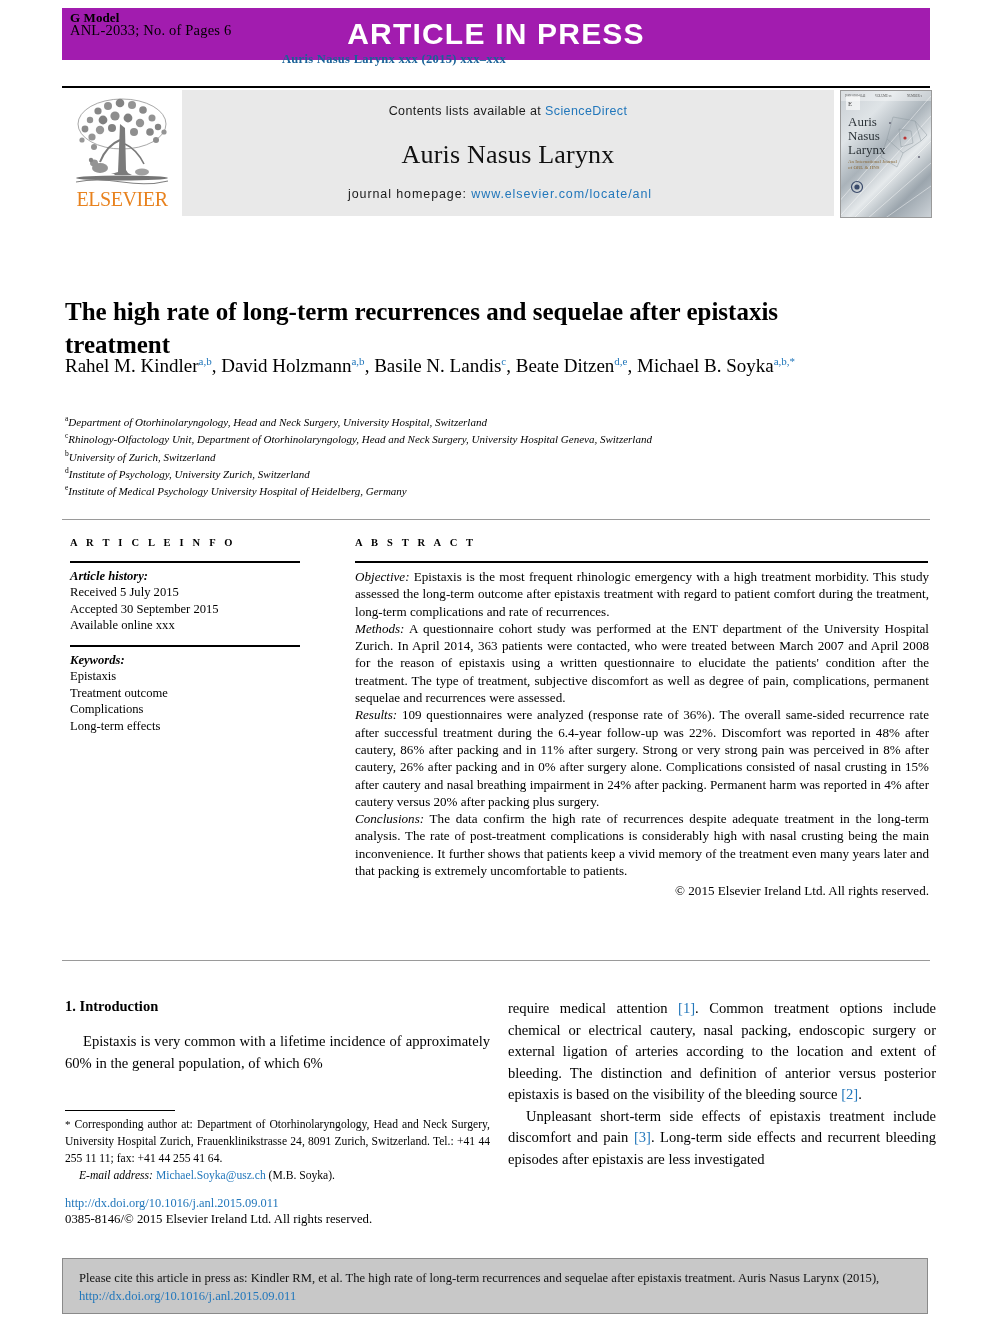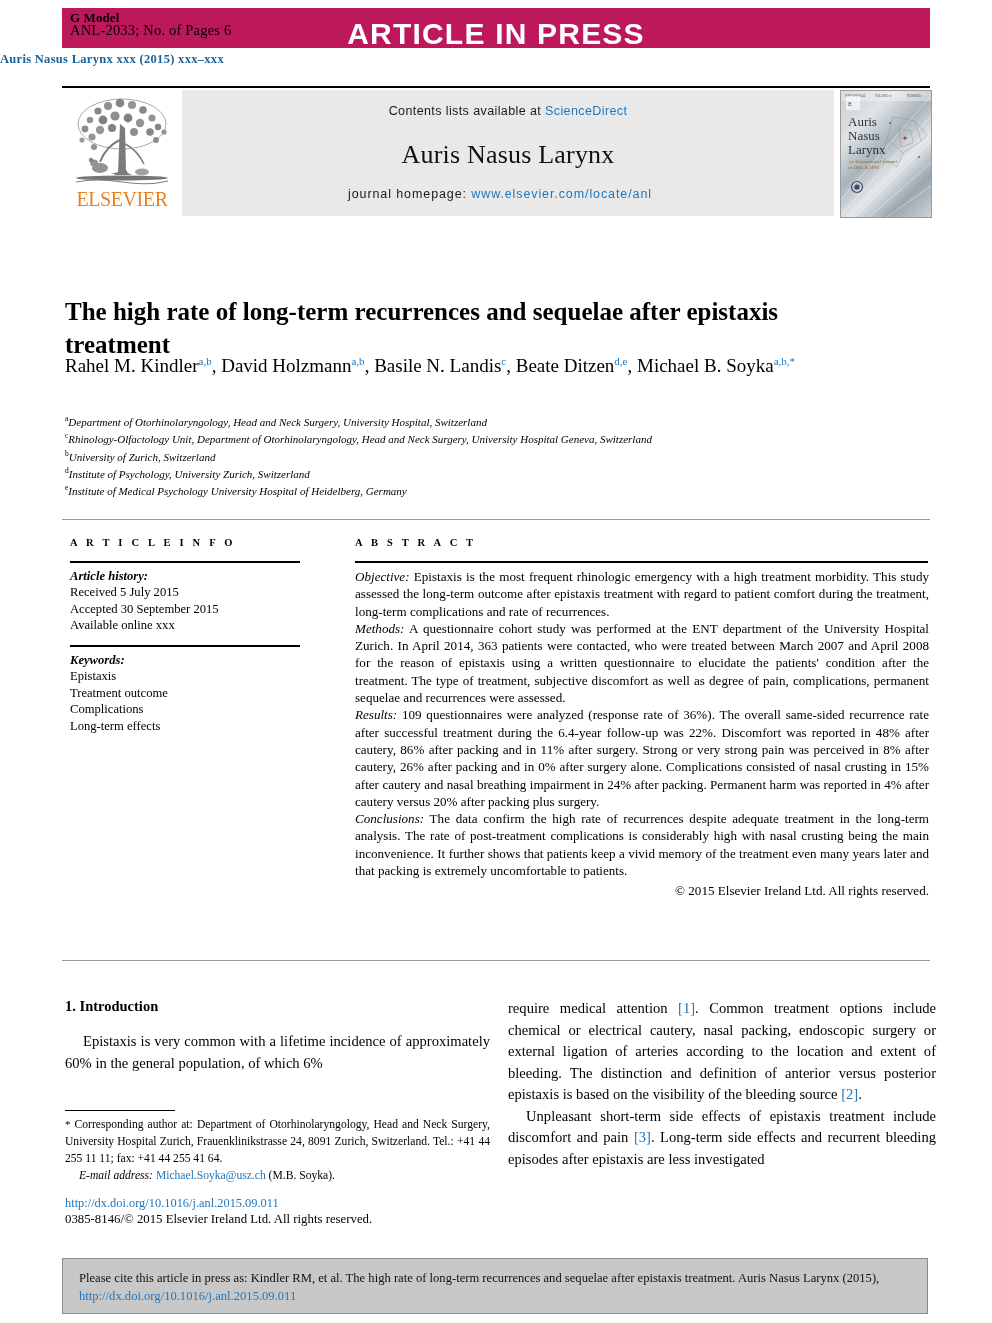--- a/index.html
+++ b/index.html
@@ -20,22 +20,22 @@
     width: 992px;
     height: 1323px;
   }
 
   
   .topbar {
     position: absolute;
     left: 62px;
     top: 8px;
     width: 868px;
-    height: 40px;
-    background: #be185d;
+    height: 52px;
+    background: #a21caf;
   }
   .gmodel {
     position: absolute;
     left: 70px;
     top: 10px;
     font-family: "Liberation Serif", serif;
     font-size: 13px;
     font-weight: bold;
     letter-spacing: 0.1px;
   }
@@ -57,21 +57,21 @@
     font-size: 30px;
     font-weight: bold;
     color: #ffffff;
     letter-spacing: 1.2px;
   }
   .journal-ref {
     position: absolute;
     left: 0;
     top: 52px;
     width: 788px;
-    text-align: left;
+    text-align: center;
     font-family: "Liberation Serif", serif;
     font-size: 12.5px;
     font-weight: bold;
     color: #1b6298;
     letter-spacing: 0.3px;
   }
 
   
   .rule-top {
     position: absolute;

